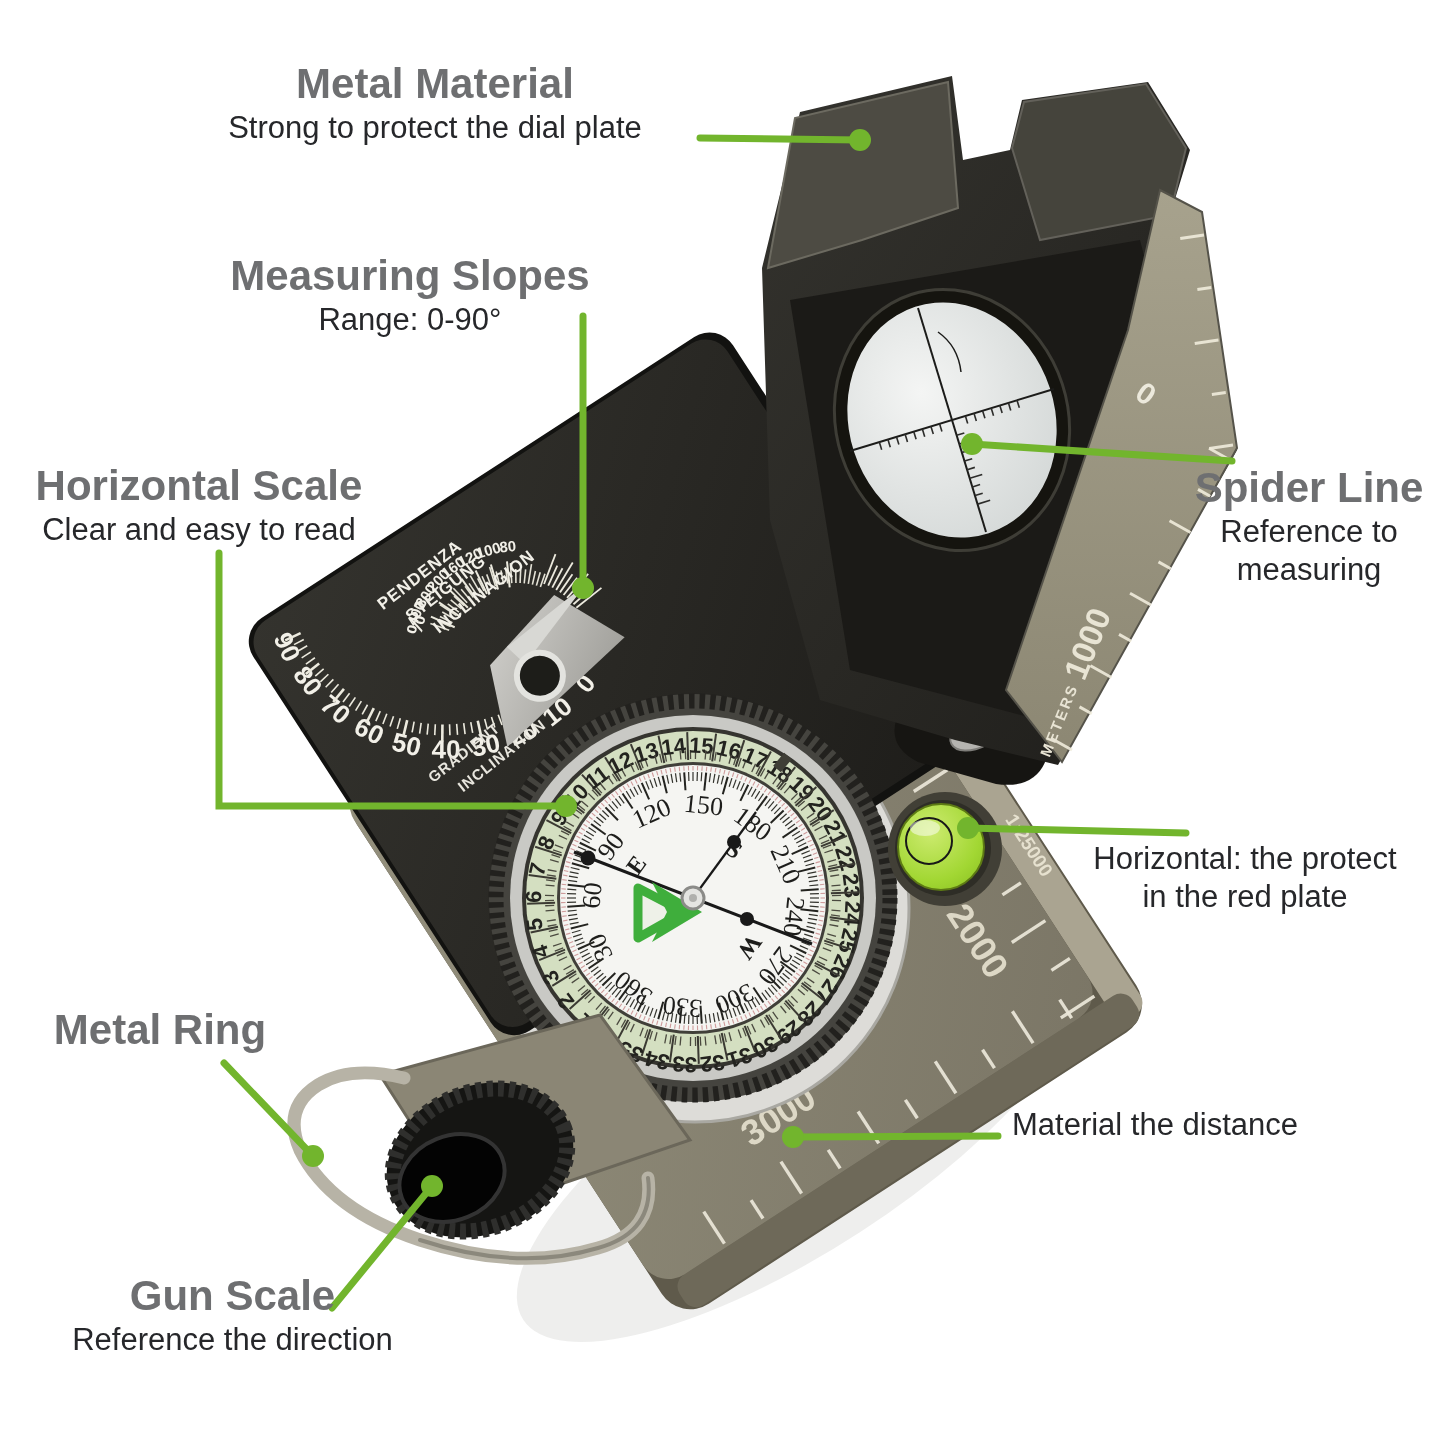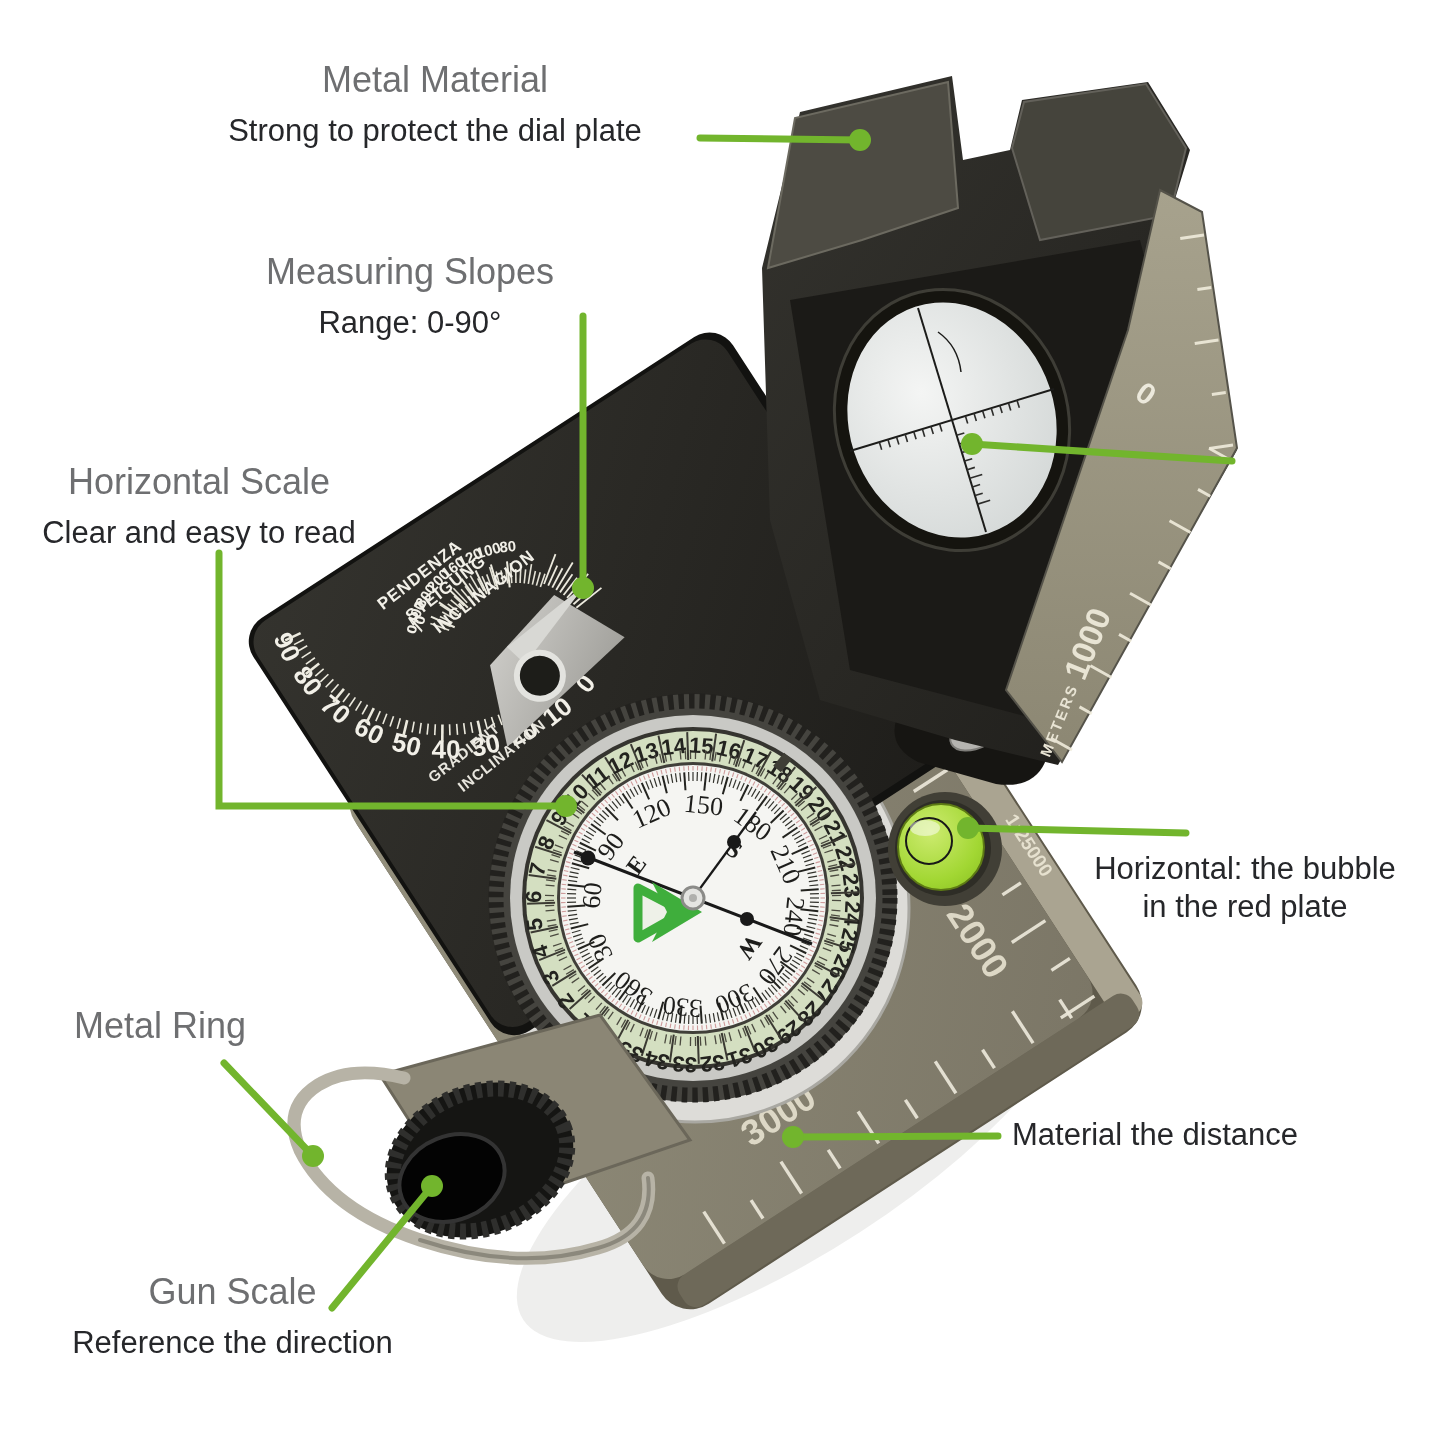--- a/index.html
+++ b/index.html
@@ -1,21 +1,21 @@
 <!DOCTYPE html>
 <html><head>
 <meta charset="utf-8">
 <style>
   html,body{margin:0;padding:0;background:#fff;}
   #stage{position:relative;width:1445px;height:1445px;background:#ffffff;overflow:hidden;
          font-family:"Liberation Sans",sans-serif;}
   #device{position:absolute;left:0;top:0;}
   .callout{position:absolute;text-align:center;}
-  .callout .t{font-weight:400;font-size:36px;color:#6e6f71;line-height:1.12;}
-  .callout .d{font-size:31px;color:#26272a;line-height:1.22;margin-top:12px;}
+  .callout .t{font-weight:700;font-size:42px;color:#6e6f71;line-height:1.12;}
+  .callout .d{font-size:31px;color:#26272a;line-height:1.22;margin-top:2px;}
   svg text{font-family:"Liberation Sans",sans-serif;}
   .serif{font-family:"Liberation Serif",serif;}
 </style>
 </head>
 <body>
 
 <div id="stage">
 
 <svg id="device" width="1445" height="1445" viewBox="0 0 1445 1445">
   <defs>
@@ -941,22 +941,26 @@
   <div class="d">Strong to protect the dial plate</div>
 </div>
 <div class="callout" style="left:150px;top:252px;width:520px">
   <div class="t">Measuring Slopes</div>
   <div class="d">Range: 0-90°</div>
 </div>
 <div class="callout" style="left:0px;top:462px;width:398px">
   <div class="t">Horizontal Scale</div>
   <div class="d">Clear and easy to read</div>
 </div>
+<div class="callout" style="left:1178px;top:464px;width:262px">
+  <div class="t">Spider Line</div>
+  <div class="d"><span>Reference to</span><br><span>measuring</span></div>
+</div>
 <div class="callout" style="left:1060px;top:838px;width:370px">
-  <div class="d"><span>Horizontal: the bubble</span><br><span>in the red plate</span></div>
+  <div class="d"><span>Horizontal: the protect</span><br><span>in the red plate</span></div>
 </div>
 <div class="callout" style="left:30px;top:1006px;width:260px">
   <div class="t">Metal Ring</div>
 </div>
 <div class="callout" style="left:955px;top:1104px;width:400px">
   <div class="d">Material the distance</div>
 </div>
 <div class="callout" style="left:35px;top:1272px;width:395px">
   <div class="t">Gun Scale</div>
   <div class="d">Reference the direction</div>

